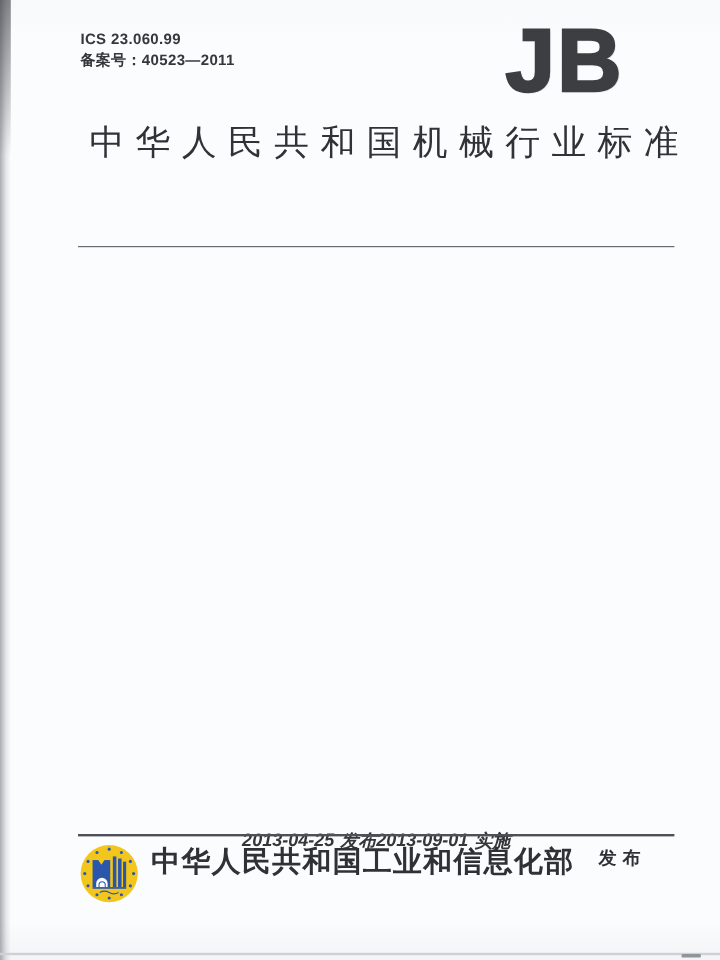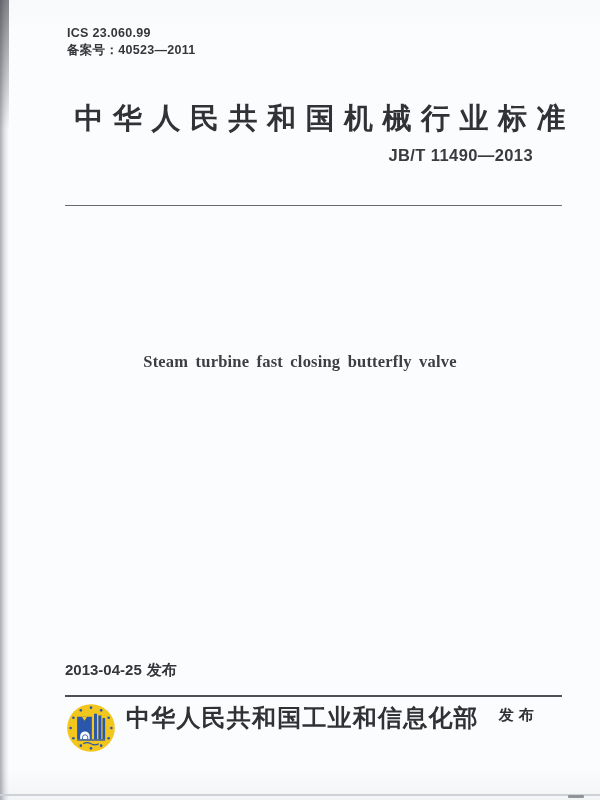--- a/index.html
+++ b/index.html
@@ -41,21 +41,21 @@
     text-align: center;
     font-size: 74px; line-height: 78px; font-weight: 700;
     letter-spacing: 2px;
     color: #3d3e42;
     -webkit-text-stroke: 2.2px #3d3e42;
     text-shadow: 1px 1px 1px rgba(60,61,65,0.45);
   }
   .standard-category {
     position: absolute; left: 65px; top: 99px; width: 502px;
     text-align: center;
-    font-size: 29px; font-weight: 700;
+    font-size: 29px; font-weight: 400;
     letter-spacing: 9.5px; text-indent: 9.5px;
     white-space: nowrap;
     color: #313236;
   }
   .standard-number {
     position: absolute; left: 65px; top: 146px; width: 468px;
     text-align: right;
     font-size: 16.5px; font-weight: 700; letter-spacing: 0.4px;
     color: #3a3b3f;
   }
@@ -72,23 +72,23 @@
   }
   .title-en {
     position: absolute; left: 0; top: 352px; width: 600px;
     text-align: center;
     font-family: "Liberation Serif", serif;
     font-size: 16.5px; font-weight: 700; word-spacing: 3px; letter-spacing: 0.2px;
     color: #3d3e43;
   }
 
   .dates-row {
-    position: absolute; left: 65px; top: 661px; width: 497px;
-    display: flex; justify-content: space-between; align-items: baseline;
-    font-size: 15px; font-weight: 700; color: #35363a;
+    position: absolute; left: 65px; top: 692px; width: 497px;
+    display: flex; justify-content: center; align-items: baseline;
+    font-size: 15px; font-weight: 700; color: #35363a; font-style: italic;
   }
   .date-pair { display: inline-flex; gap: 5px; }
   .footer-rule {
     position: absolute; left: 65px; top: 695px; width: 497px; height: 0;
     border-top: 2.4px solid #4d5157;
   }
   .publisher-row {
     position: absolute; left: 65px; top: 702px; width: 497px;
     display: flex; align-items: flex-start;
   }
@@ -112,33 +112,36 @@
   <div class="edge-left"></div>
   <div class="edge-left-top"></div>
   <div class="edge-bottom"></div>
   <div class="corner-mark"></div>
 
   <div class="ics-block">
     <div>ICS 23.060.99</div>
     <div>备案号：40523—2011</div>
   </div>
 
+  <div class="jb-logo">JB</div>
 
   <div class="standard-category">中华人民共和国机械行业标准</div>
 
-  <div class="standard-number">JB/T 11490—2013</div>
 
   <div class="header-rule"></div>
 
-  <div class="title-en">Steam turbine fast closing butterfly valve</div>
 
   <div class="dates-row">
     <span class="date-pair">
       <span>2013-04-25</span>
       <span>发布</span>
+    </span>
+    <span class="date-pair">
+      <span>2013-09-01</span>
+      <span>实施</span>
     </span>
   </div>
 
   <div class="footer-rule"></div>
 
   <div class="publisher-row">
     <svg class="emblem" viewBox="0 0 60 60" aria-hidden="true">
       <circle cx="30" cy="30" r="27.5" fill="#f3c61d"></circle>
       <circle cx="53.5" cy="30" r="1.5" fill="#2a57ab"></circle>
       <circle cx="50.35" cy="41.75" r="1.5" fill="#2a57ab"></circle>

